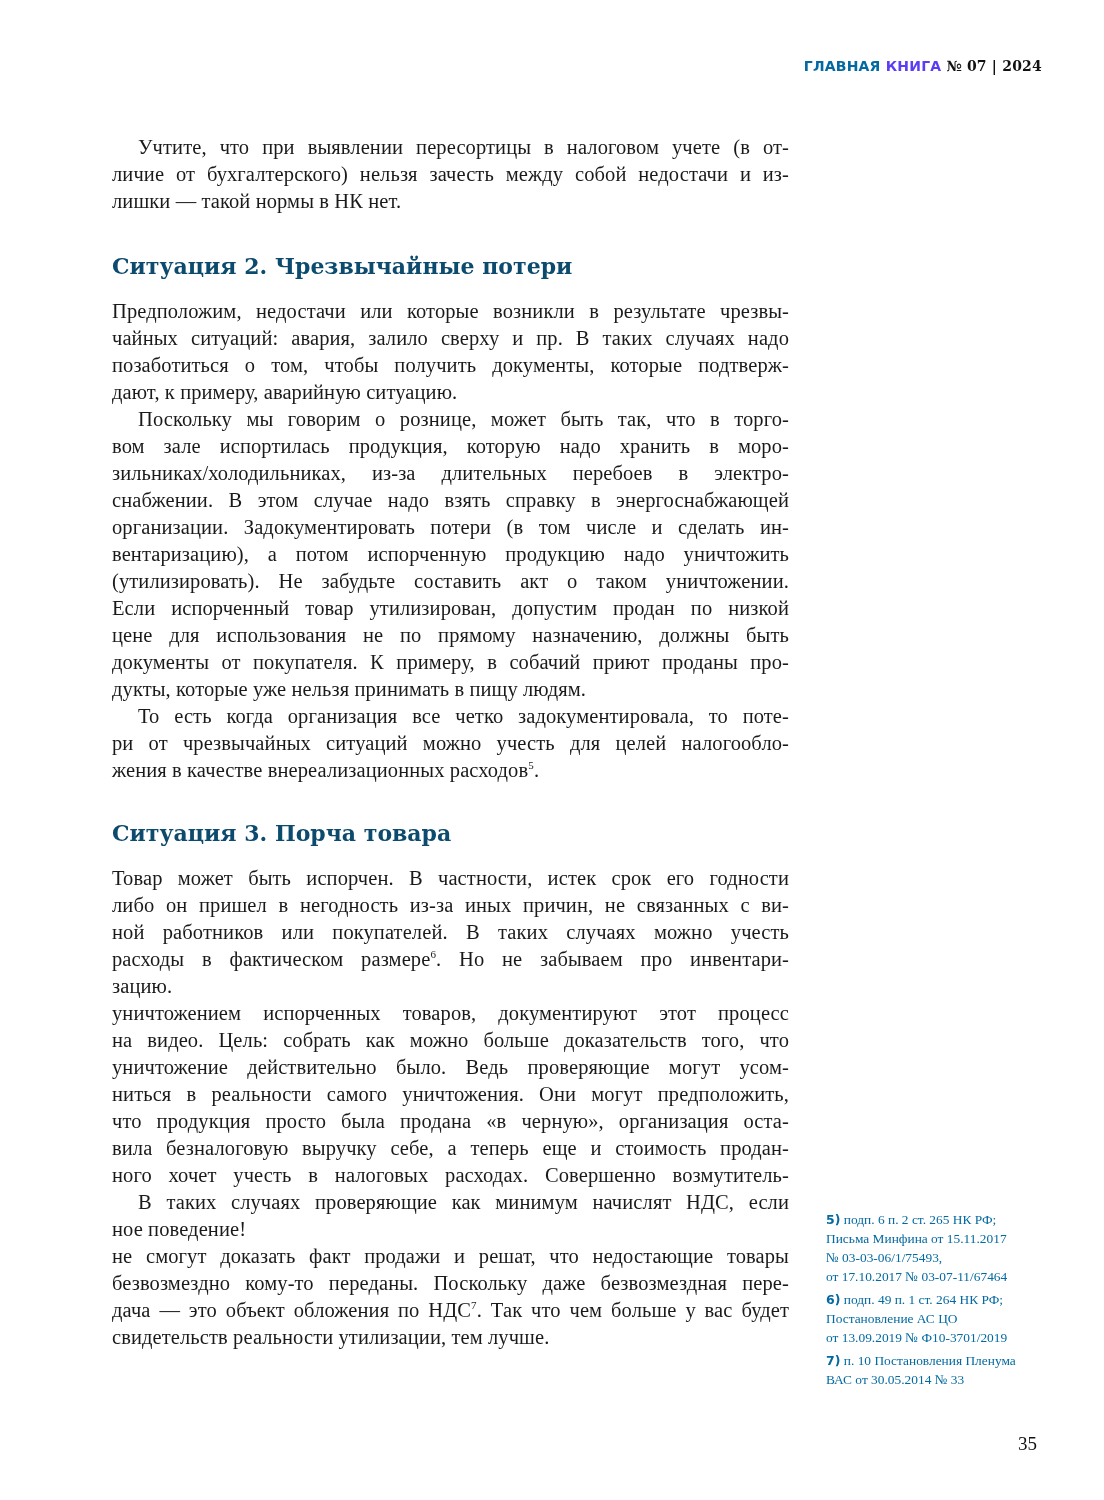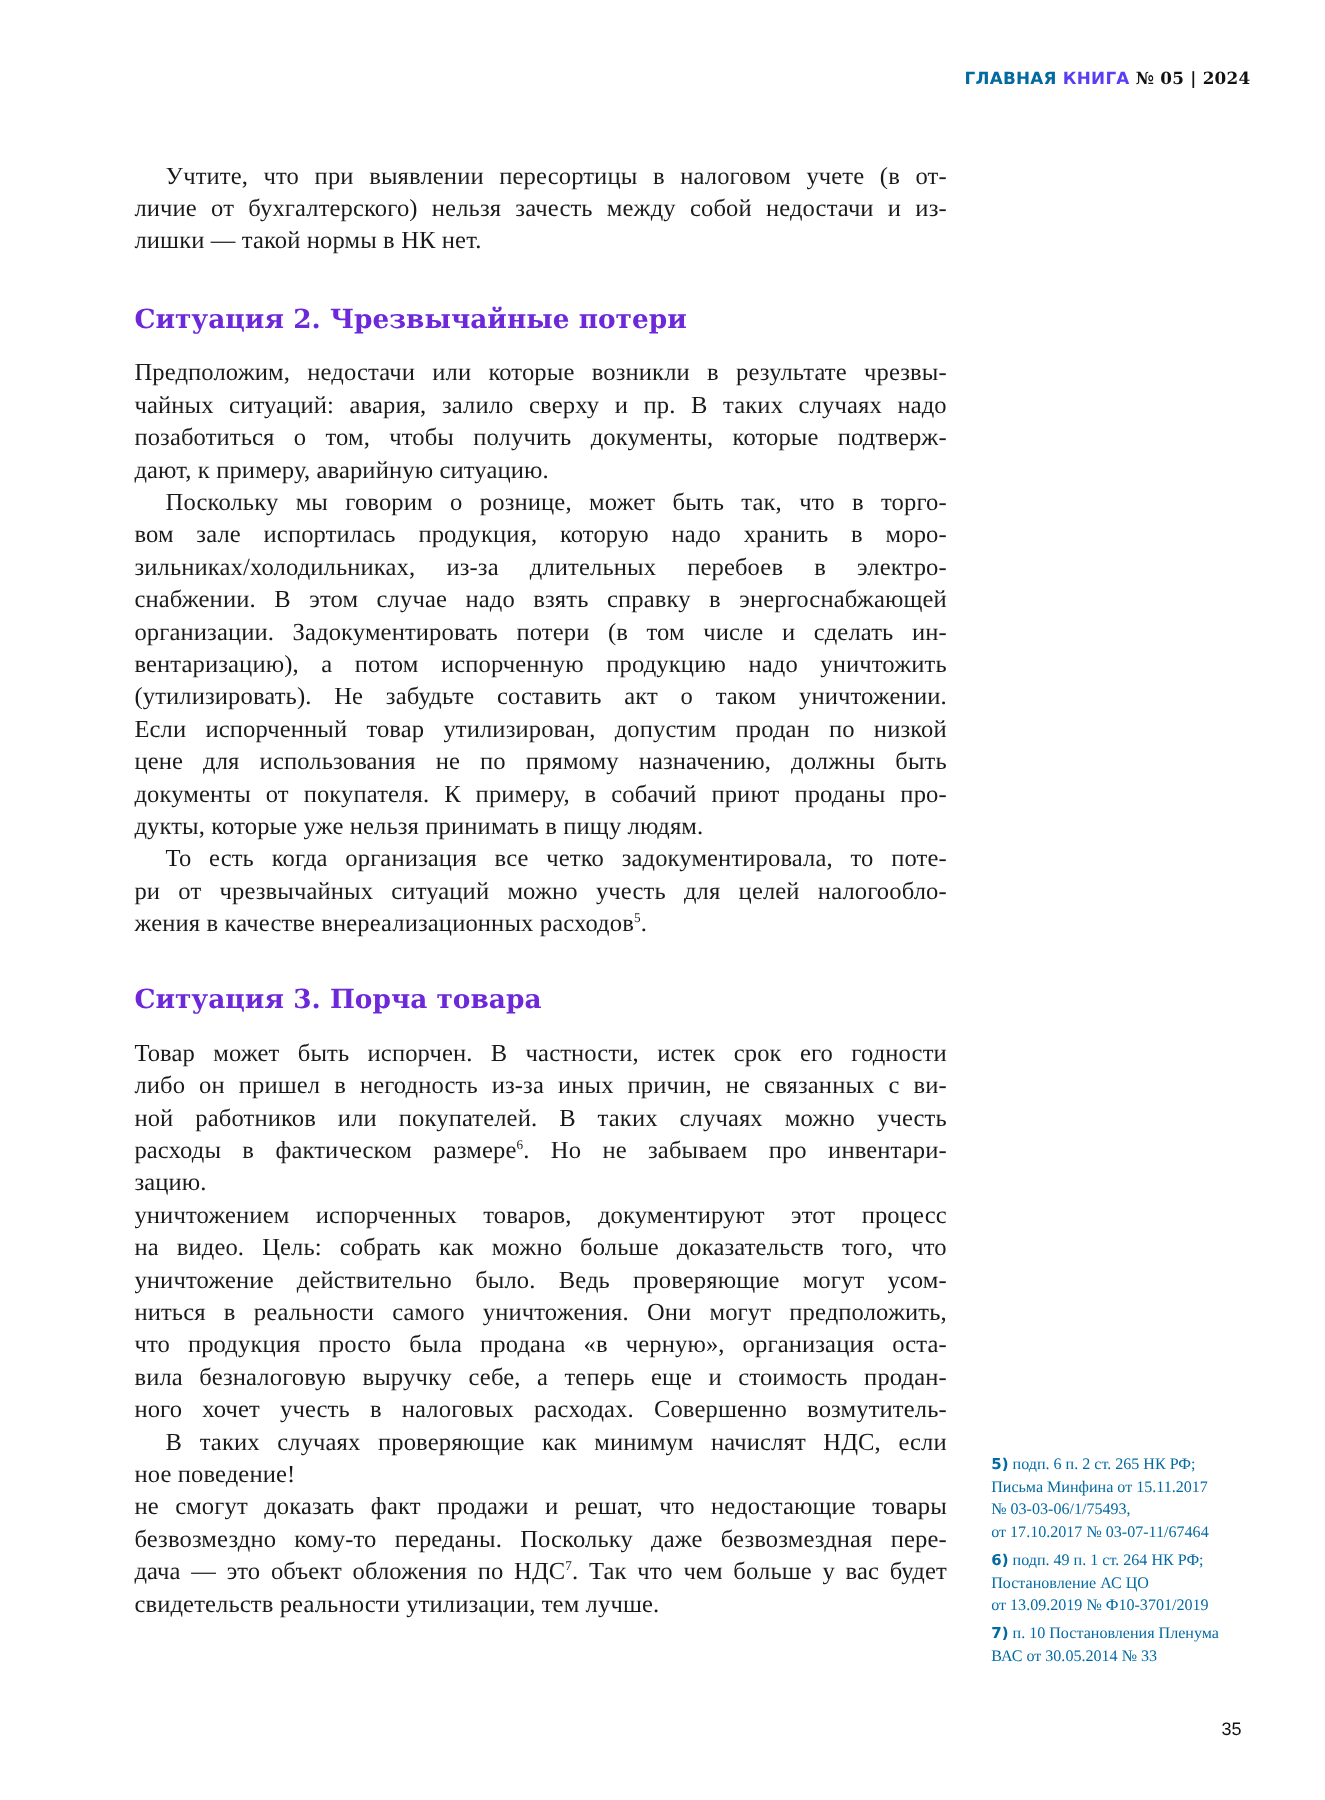--- a/index.html
+++ b/index.html
@@ -5,34 +5,34 @@
   html, body { margin: 0; padding: 0; background: #ffffff; }
   body { width: 1104px; height: 1500px; position: relative; overflow: hidden; font-family: "DejaVu Serif", "Liberation Serif", serif; color: #1a1a1a; }
   .header { position: absolute; top: 58px; right: 62px; font-family: "DejaVu Sans", "Liberation Sans", sans-serif; font-size: 14px; font-weight: bold; letter-spacing: 0.2px; white-space: nowrap; }
   .header .brand1 { color: #0369a1; }
   .header .brand2 { color: #5b3df5; }
   .header .issue { font-family: "DejaVu Serif", serif; color: #111111; }
   .col { position: absolute; left: 112px; width: 677px; }
   .line { display: block; height: 27px; line-height: 27px; font-size: 20.5px; font-family: "Liberation Serif", "DejaVu Serif", serif; text-align: justify; text-align-last: justify; white-space: nowrap; overflow: visible; letter-spacing: 0.1px; }
   .line.last { text-align-last: left; }
   .line.indent { padding-left: 26px; }
-  .h2 { font-family: "DejaVu Serif", serif; font-weight: bold; font-size: 22px; line-height: 30px; color: #6d28d9; }
+  .h2 { font-family: "DejaVu Serif", serif; font-weight: bold; font-size: 22px; line-height: 30px; color: #0c4a6e; }
   sup { font-size: 11px; line-height: 0; vertical-align: super; }
   .notes { position: absolute; left: 826px; top: 1210px; width: 240px; font-family: "Liberation Serif", "DejaVu Serif", serif; font-size: 13.4px; line-height: 19px; color: #0369a1; }
   .note { margin-bottom: 4px; }
   .note b { font-family: "DejaVu Sans", sans-serif; font-weight: bold; font-size: 12.5px; }
-  .pagenum { position: absolute; left: 1018px; top: 1433px; font-family: Liberation Sans, sans-serif; font-size: 15px; color: #111; }
+  .pagenum { position: absolute; left: 1018px; top: 1433px; font-family: Liberation Serif, serif; font-size: 19px; color: #111; }
 </style>
 </head>
 <body>
 
 <div class="header">
   <span class="brand1">ГЛАВНАЯ</span>
   <span class="brand2">КНИГА</span>
-  <span class="issue">№ 05 | 2024</span>
+  <span class="issue">№ 07 | 2024</span>
 </div>
 
 <div class="col" style="top:134px;">
   <span class="line indent">Учтите, что при выявлении пересортицы в налоговом учете (в от-</span>
   <span class="line">личие от бухгалтерского) нельзя зачесть между собой недостачи и из-</span>
   <span class="line last">лишки — такой нормы в НК нет.</span>
 </div>
 
 <div class="col h2" style="top:251px;">Ситуация 2. Чрезвычайные потери</div>
 

